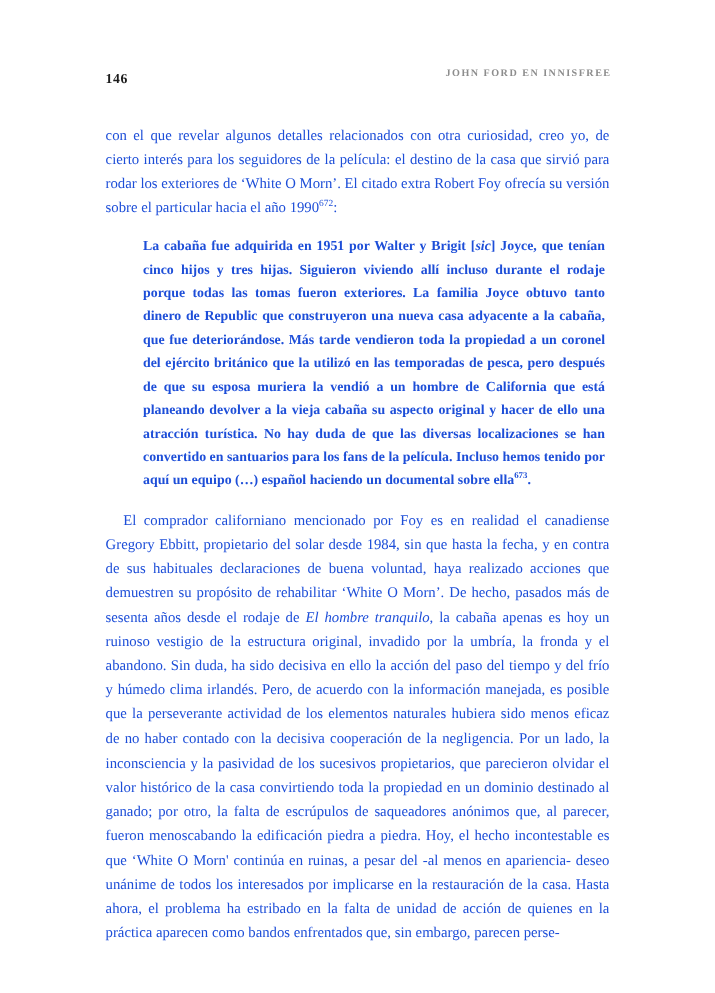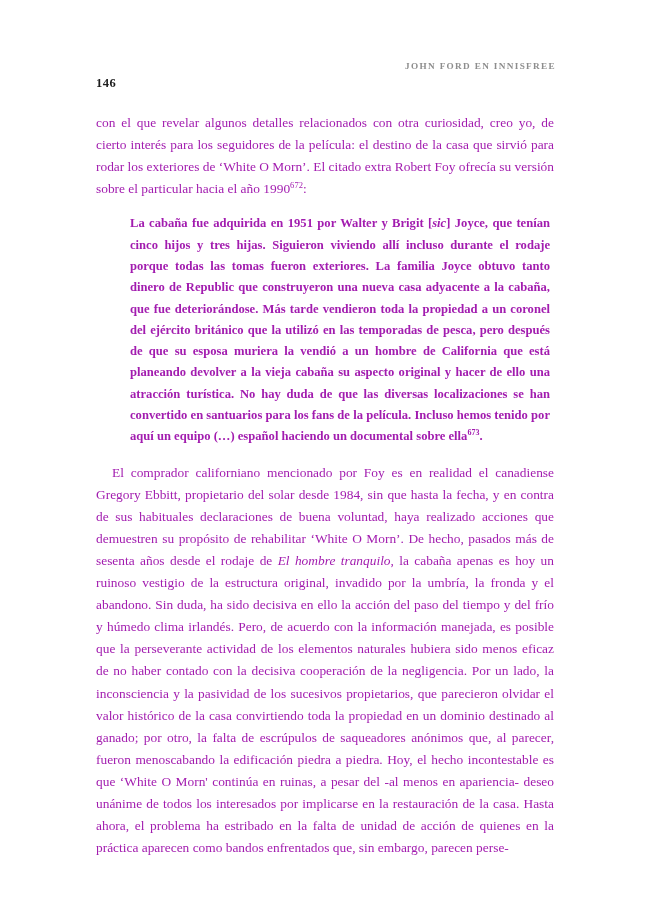--- a/index.html
+++ b/index.html
@@ -27,21 +27,21 @@
   .running-head {
     position: absolute;
     left: 96px;
     top: 55px;
     width: 460px;
     height: 22px;
   }
   .folio {
     position: absolute;
     left: 0;
-    top: 17px;
+    top: 5px;
     font-size: 12.5px;
     font-weight: bold;
     letter-spacing: 0.5px;
     color: #1c1c1c;
     line-height: 22px;
     text-align: right;
   }
   .head-title {
     position: absolute;
     left: 0;
@@ -61,21 +61,21 @@
     left: 96px;
     top: 112px;
     width: 458px;
   }
   p {
     margin: 0;
     text-align: justify;
     text-justify: inter-word;
     font-size: 13.4px;
     line-height: 22.1px;
-    color: #a21caf;
+    color: #1d4ed8;
     -webkit-font-smoothing: antialiased;
   }
   p.body-par {
     text-indent: 16px;
   }
   p.body-par.noindent {
     text-indent: 0;
   }
   .quote {
     margin: 13px 0 14px 0;

